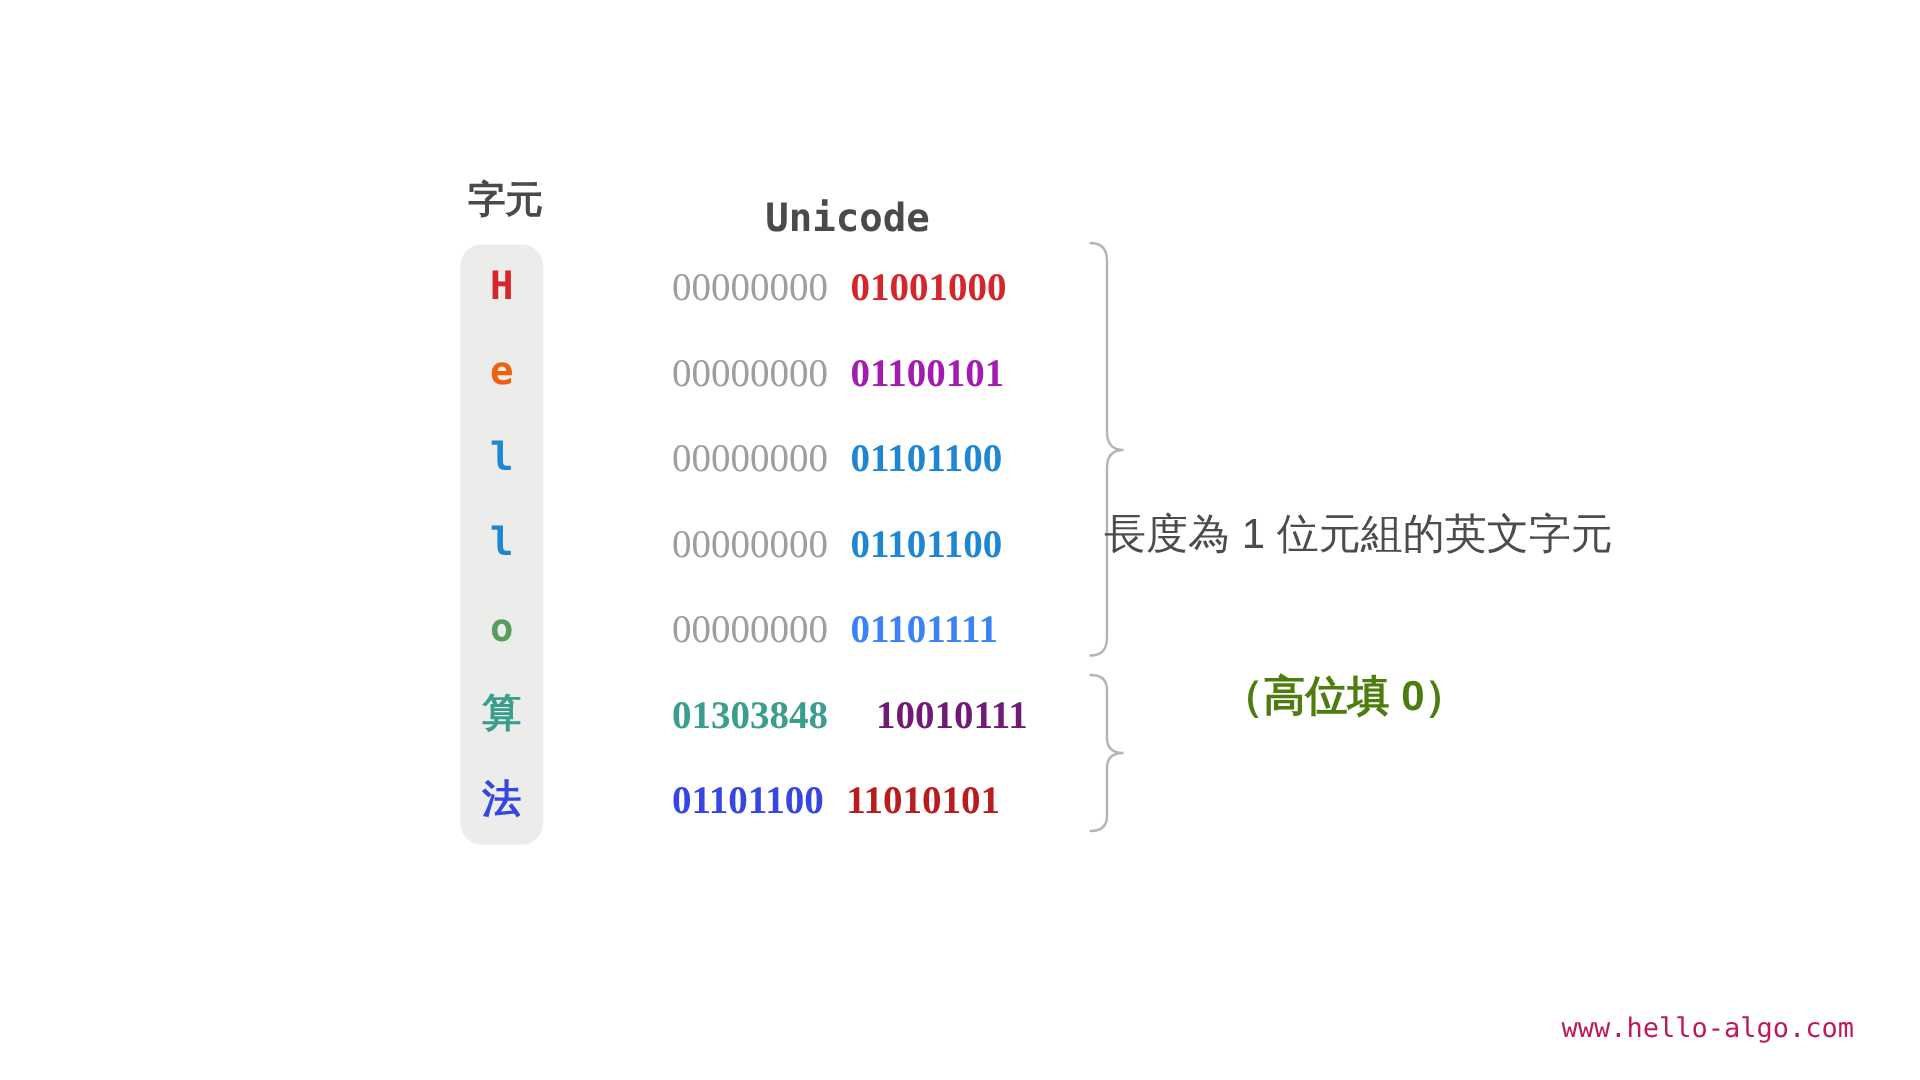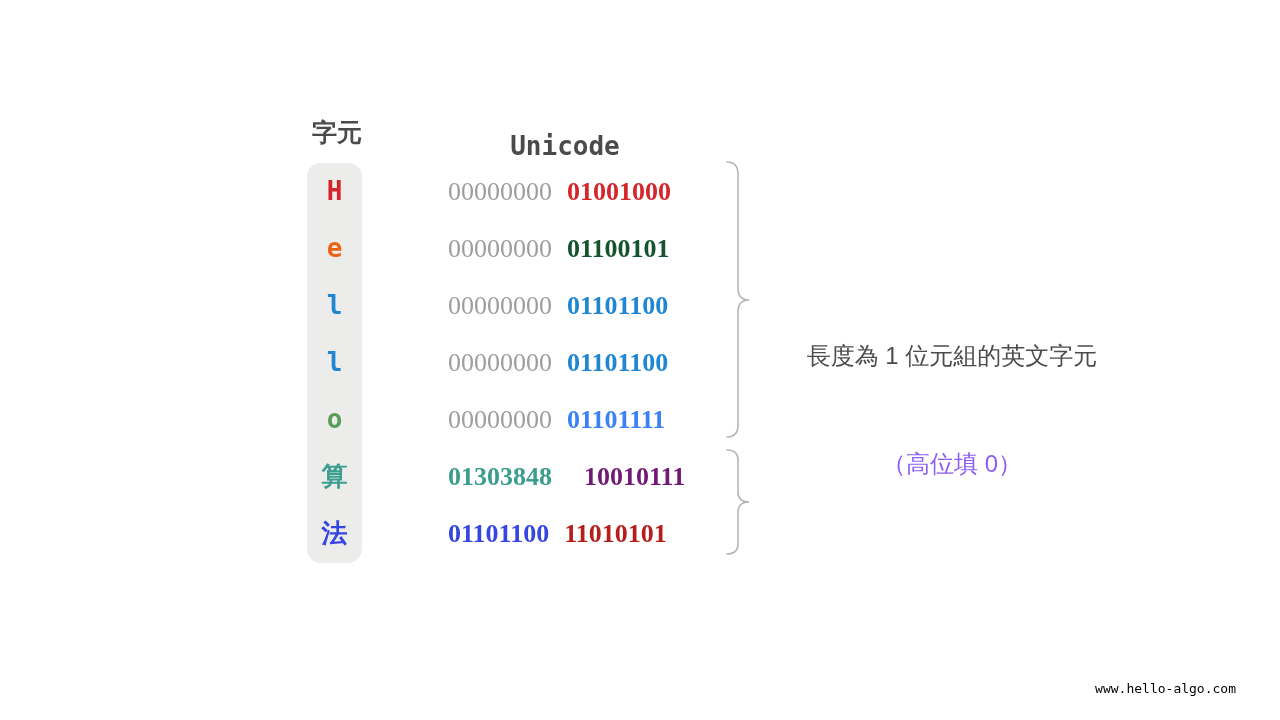--- a/index.html
+++ b/index.html
@@ -31,47 +31,47 @@
   .bin-cell {
     position:absolute; left:448px; height:57px; line-height:57px;
     font-family:Liberation Serif, serif; font-size:26px; white-space:pre;
   }
   .byte { letter-spacing:0; }
   .prefix-gray { color:#9e9e9e; font-weight:normal; }
   .code { font-weight:bold; }
   .byte + .byte { margin-left:15px; }
   .brace { position:absolute; }
   .annotation {
-    position:absolute; left:792px; width:320px; text-align:center;
-    color:#4c4c4c; font-size:24px; line-height:36px; white-space:pre;
+    position:absolute; left:736px; width:320px; text-align:center;
+    color:#4c4c4c; font-size:28px; line-height:36px; white-space:pre;
   }
-  .annotation .sub { color:#8b5cf6; font-weight:normal; }
+  .annotation .sub { color:#4d7c0f; font-weight:bold; }
   .watermark {
-    position:absolute; right:44px; bottom:24px; color:#000000;
-    font-size:13px; font-family:"DejaVu Sans Mono", monospace;
+    position:absolute; right:44px; bottom:24px; color:#be185d;
+    font-size:18px; font-family:"DejaVu Sans Mono", monospace;
   }
 </style>
 </head>
 <body>
 
 <div class="canvas">
 
   <div class="col-header char-header">字元</div>
   <div class="col-header unicode-header">Unicode</div>
 
   <div class="char-col-bg"></div>
 
   <div class="row" style="top:163px">
     <div class="char-cell" style="color: rgb(213, 38, 44);">H</div>
     <div class="bin-cell"><span class="byte prefix-gray">00000000</span><span class="byte code" style="color: rgb(213, 38, 44);">01001000</span></div>
   </div>
 
   <div class="row" style="top:220px">
     <div class="char-cell" style="color: rgb(237, 97, 15);">e</div>
-    <div class="bin-cell"><span class="byte prefix-gray">00000000</span><span class="byte code" style="color: #14532d; text-align: center;">01100101</span></div>
+    <div class="bin-cell"><span class="byte prefix-gray">00000000</span><span class="byte code" style="color: #a21caf; text-align: center;">01100101</span></div>
   </div>
 
   <div class="row" style="top:277px">
     <div class="char-cell" style="color: rgb(31, 135, 210);">l</div>
     <div class="bin-cell"><span class="byte prefix-gray">00000000</span><span class="byte code" style="color: rgb(31, 135, 210);">01101100</span></div>
   </div>
 
   <div class="row" style="top:334px">
     <div class="char-cell" style="color: rgb(31, 135, 210);">l</div>
     <div class="bin-cell"><span class="byte prefix-gray">00000000</span><span class="byte code" style="color: rgb(31, 135, 210);">01101100</span></div>

